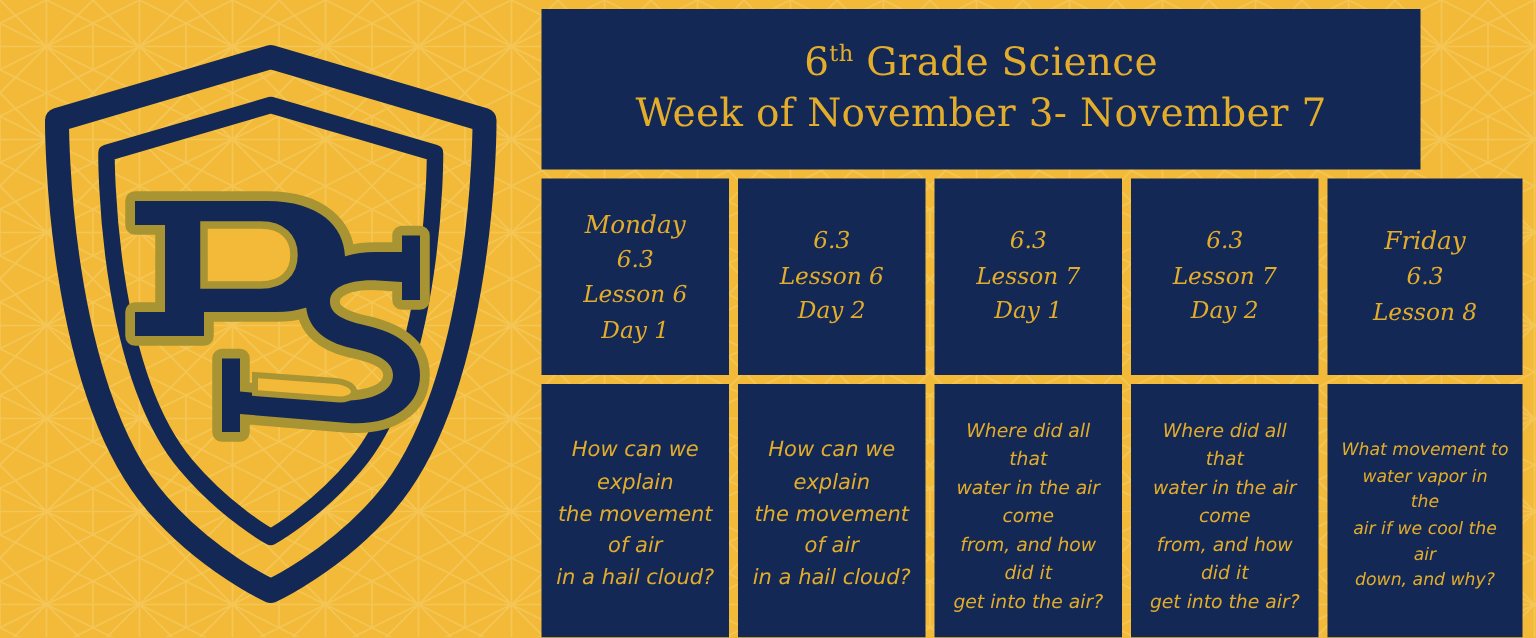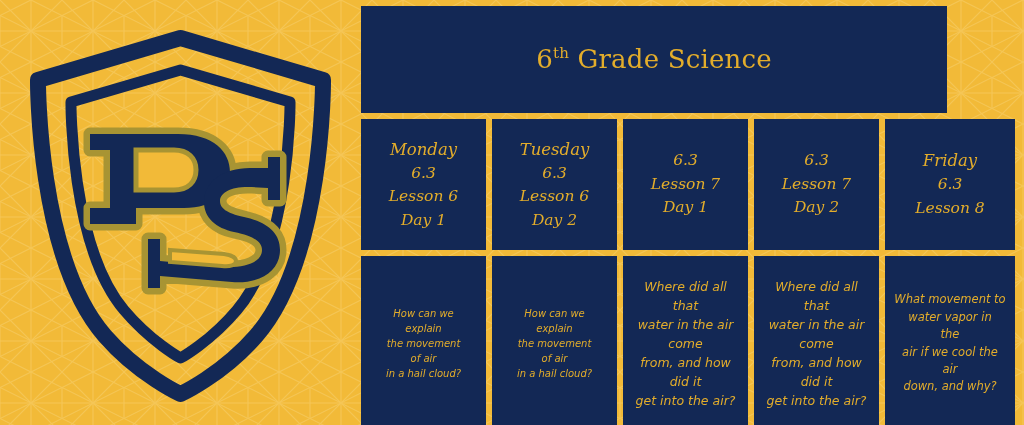--- a/index.html
+++ b/index.html
@@ -122,21 +122,21 @@
     font-size: 16.5px;
   }
 
   .q-cell {
     font-family: "DejaVu Sans", sans-serif;
     line-height: 1.52;
   }
   .q-line { display: block; white-space: nowrap; }
 
   
-  .q-cell.sz-lg .q-line { font-size: 10px; }
+  .q-cell.sz-lg .q-line { font-size: 14px; }
   .q-cell.sz-md .q-line { font-size: 12.5px; }
   .q-cell.sz-sm .q-line { font-size: 11.5px; }
 </style>
 </head>
 <body>
 
 <div id="stage">
 
   <svg id="pattern" width="1024" height="425" viewBox="0 0 1024 425" aria-hidden="true">
     <defs>
@@ -197,32 +197,32 @@
       </svg>
     </div>
   </div>
 
   <div id="calendar">
 
     <div id="title-band" class="band">
       <div class="title-line">
         <span>6</span><sup>th</sup><span> Grade Science</span>
       </div>
+      <div class="title-line">Week of November 3- November 7</div>
     </div>
 
     <div id="grid">
 
       <div class="cell day-head">
         <span class="dayname">Monday</span>
         <span>6.3</span>
         <span>Lesson 6</span>
         <span>Day 1</span>
       </div>
       <div class="cell day-head">
-        <span class="dayname">Tuesday</span>
         <span>6.3</span>
         <span>Lesson 6</span>
         <span>Day 2</span>
       </div>
       <div class="cell day-head">
         <span>6.3</span>
         <span>Lesson 7</span>
         <span>Day 1</span>
       </div>
       <div class="cell day-head">

